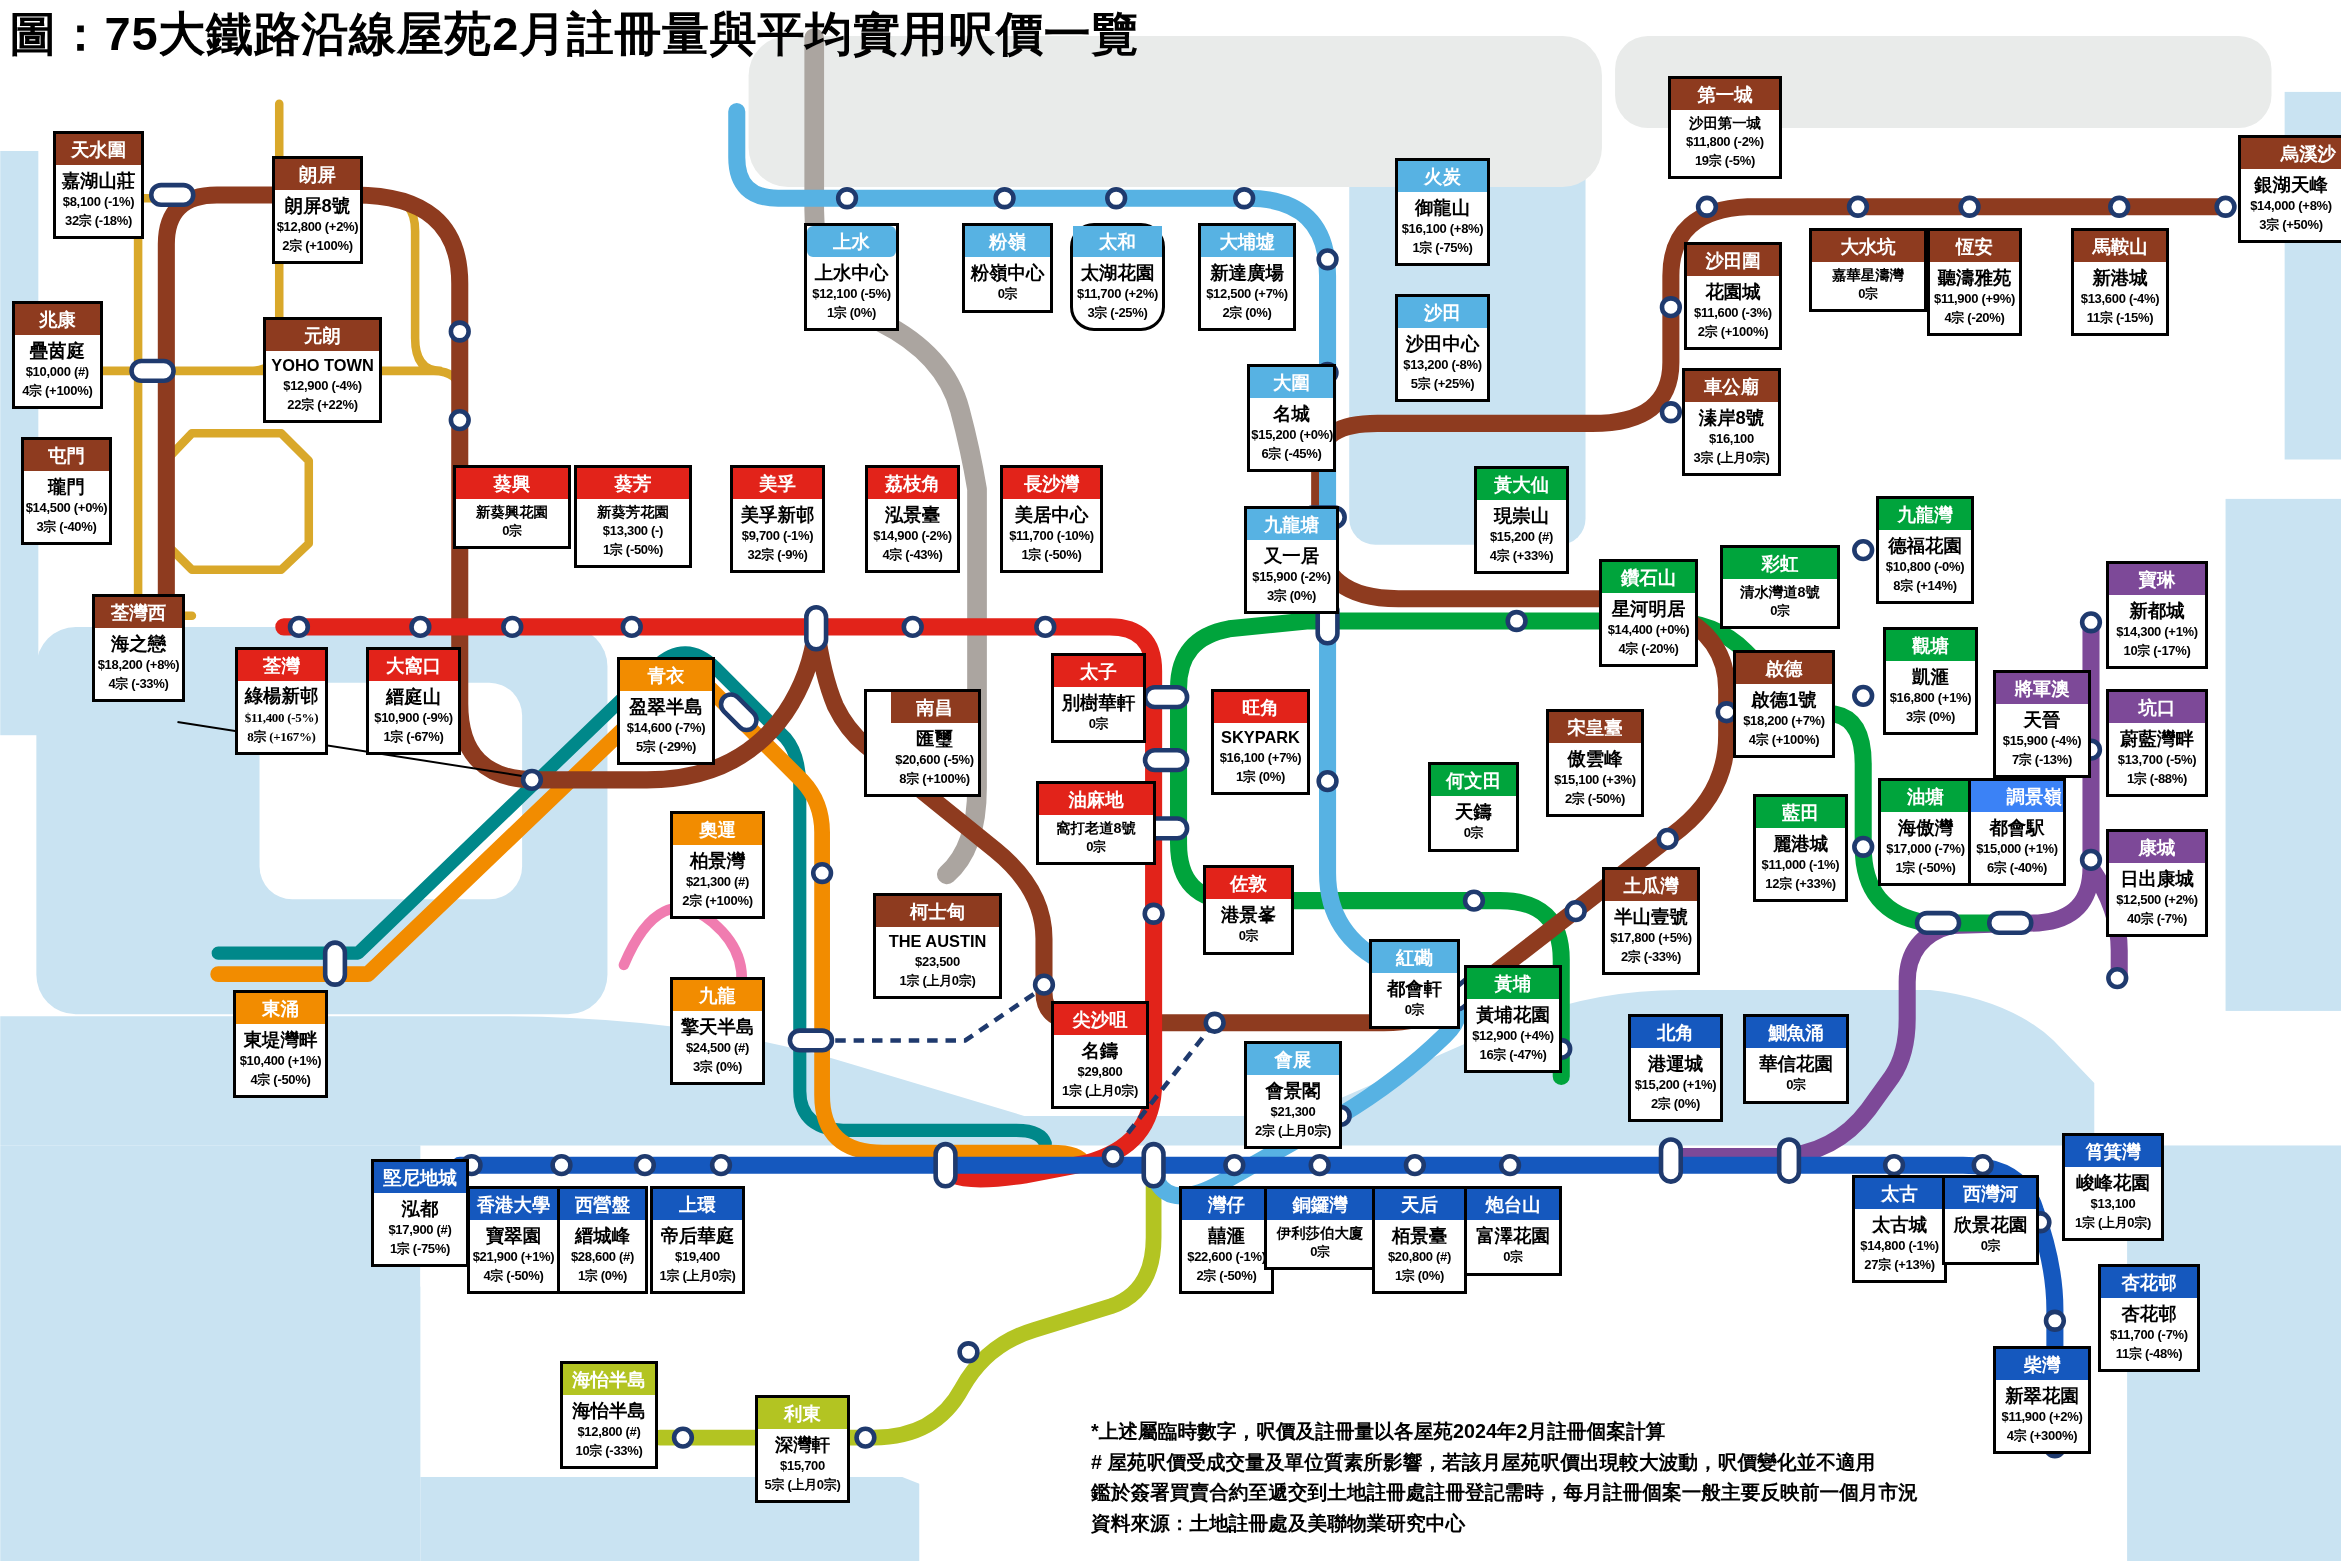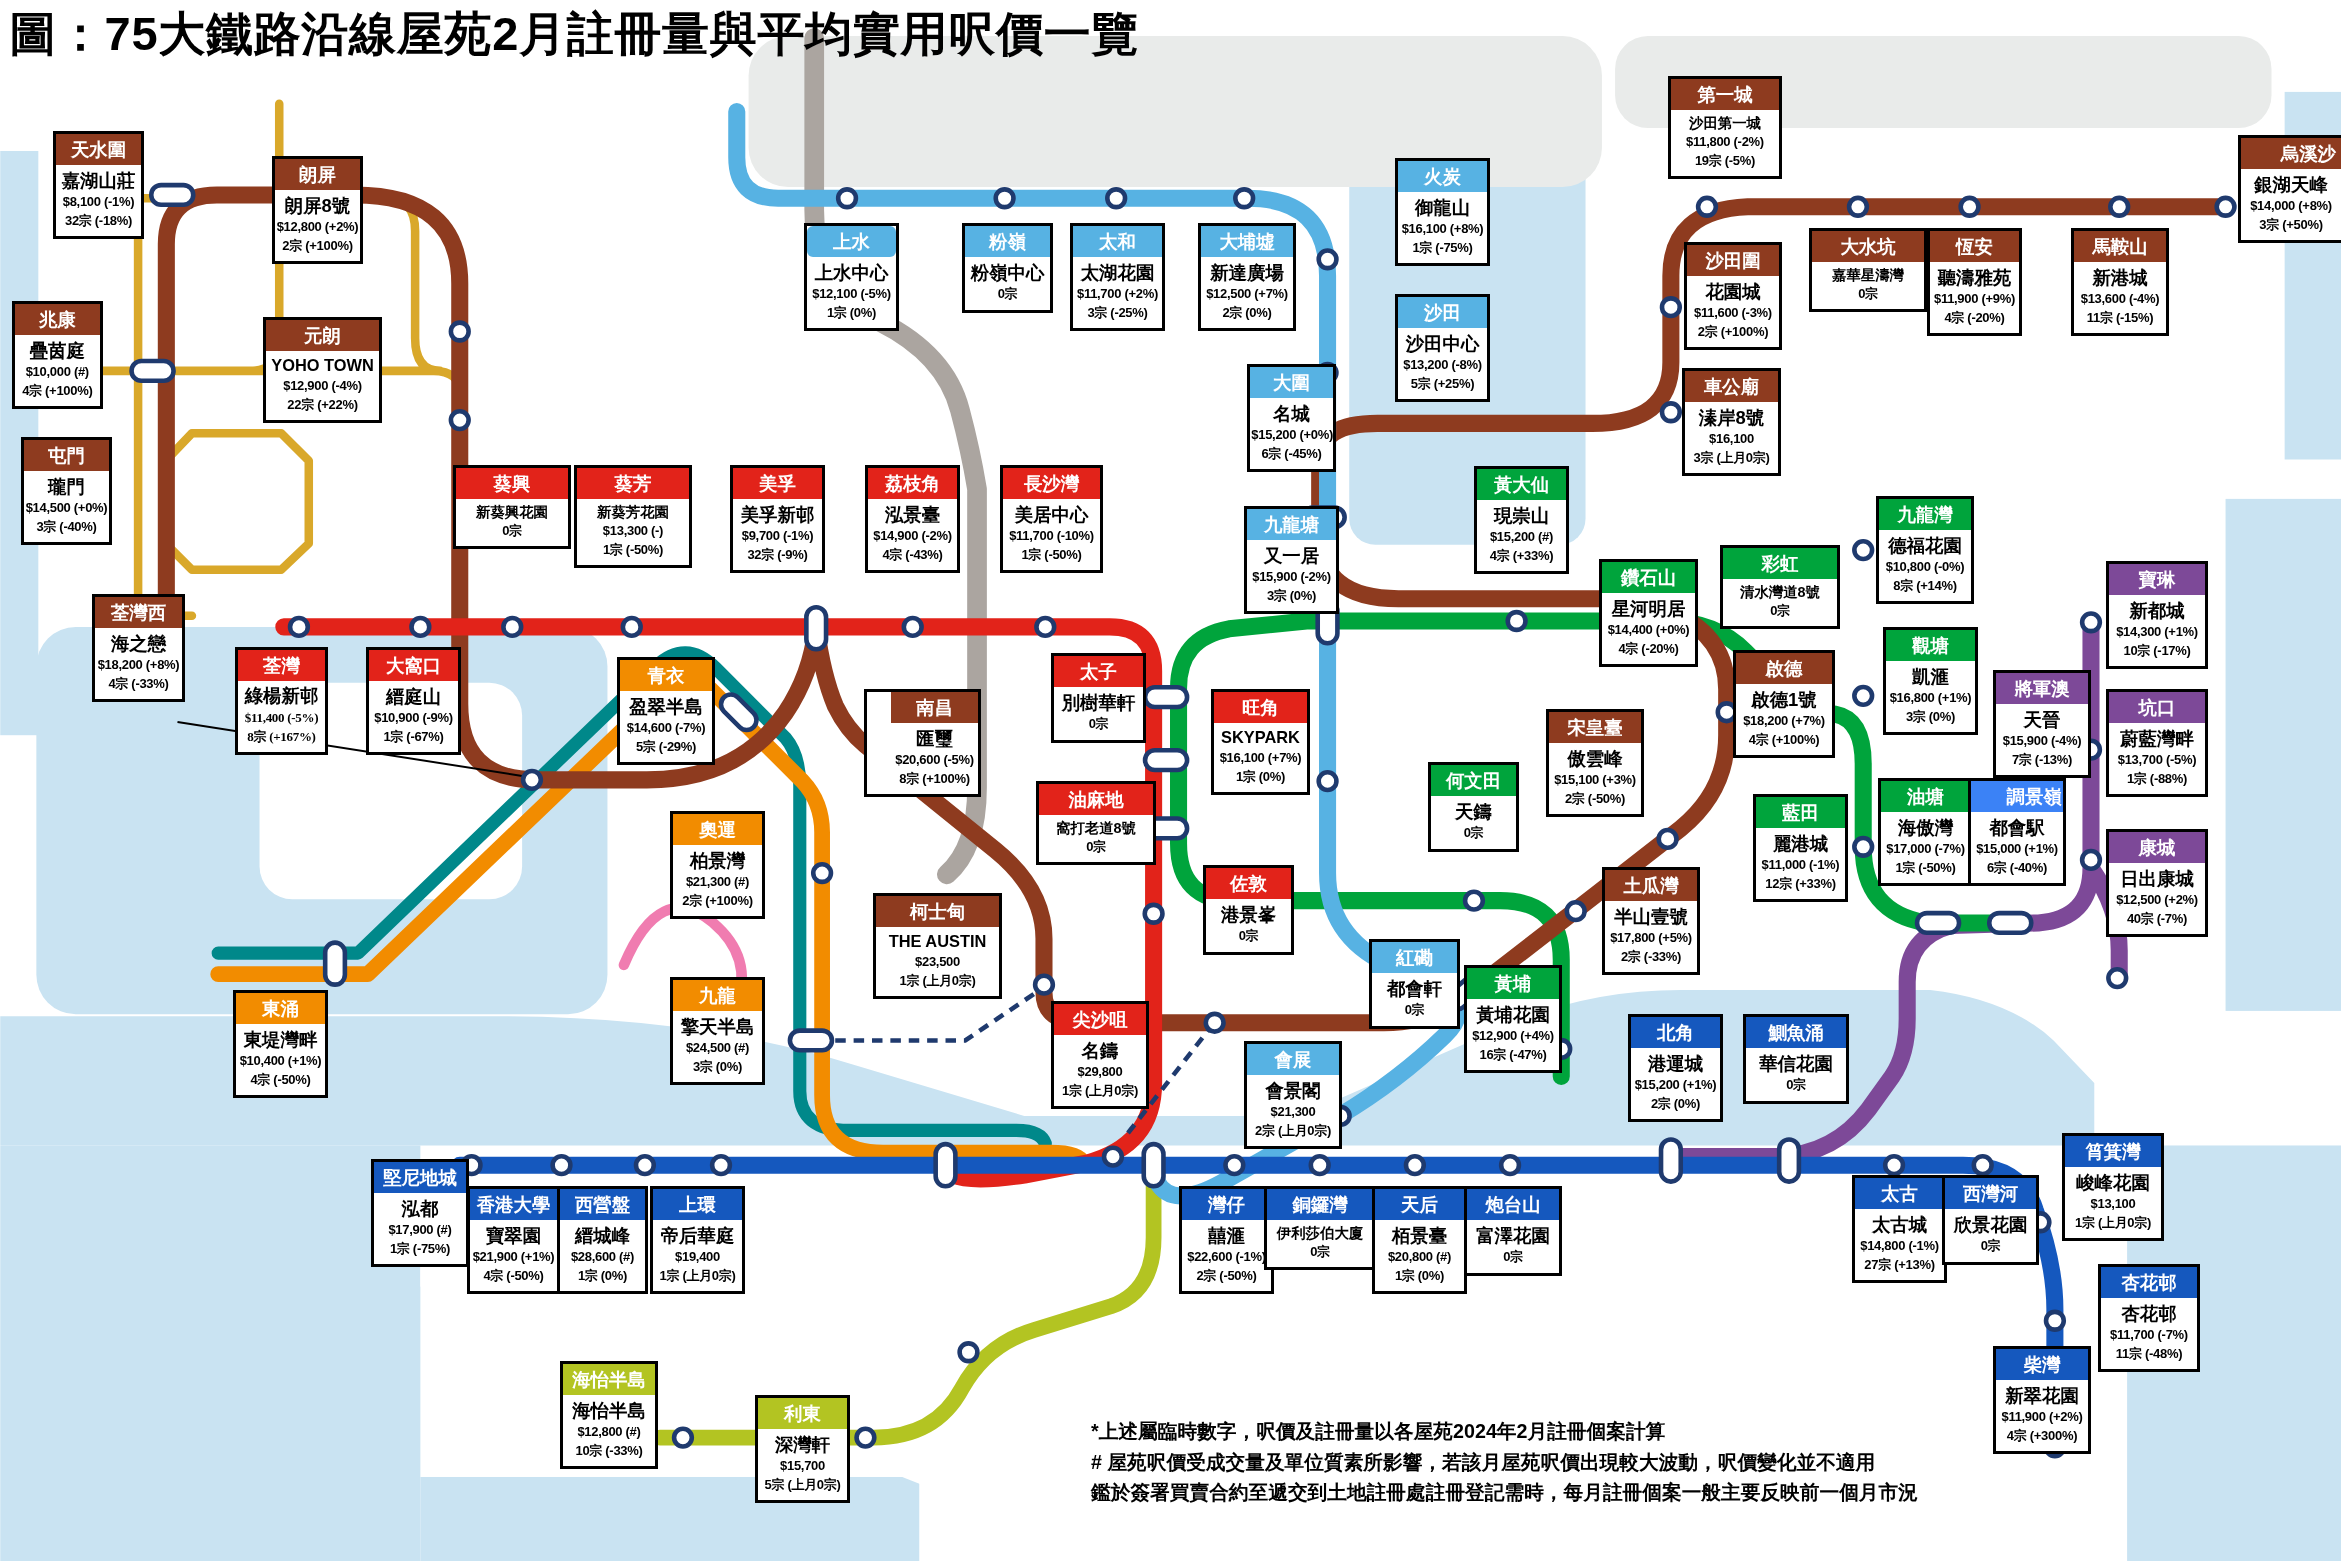--- a/index.html
+++ b/index.html
@@ -327,21 +327,21 @@
         <div class="st-count">1宗 (0%)</div>
       </div>
     </div>
     <div class="st-box" style="left: 962px; top: 223px; width: 85px;">
       <div class="st-head" style="background: rgb(87, 178, 227);">粉嶺</div>
       <div class="st-body">
         <div class="st-estate">粉嶺中心</div>
         <div class="st-count">0宗</div>
       </div>
     </div>
-    <div class="st-box" style="left: 1070px; top: 223px; width: 89px;">
+    <div class="st-box" style="left: 1070px; top: 223px; width: 89px; border-radius: 24px;">
       <div class="st-head" style="background: rgb(87, 178, 227);">太和</div>
       <div class="st-body">
         <div class="st-estate">太湖花園</div>
         <div class="st-price">$11,700 (+2%)</div>
         <div class="st-count">3宗 (-25%)</div>
       </div>
     </div>
     <div class="st-box" style="left: 1198px; top: 223px; width: 92px;">
       <div class="st-head" style="background: rgb(87, 178, 227);">大埔墟</div>
       <div class="st-body">
@@ -732,14 +732,15 @@
         <div class="st-price">$15,700</div>
         <div class="st-count">5宗 (上月0宗)</div>
       </div>
     </div>
   </div>
 
 <div id="footnotes">
     <div>*上述屬臨時數字，呎價及註冊量以各屋苑2024年2月註冊個案計算</div>
     <div># 屋苑呎價受成交量及單位質素所影響，若該月屋苑呎價出現較大波動，呎價變化並不適用</div>
     <div>鑑於簽署買賣合約至遞交到土地註冊處註冊登記需時，每月註冊個案一般主要反映前一個月市況</div>
+    <div>資料來源：土地註冊處及美聯物業研究中心</div>
   </div>
 
 
 </body></html>

